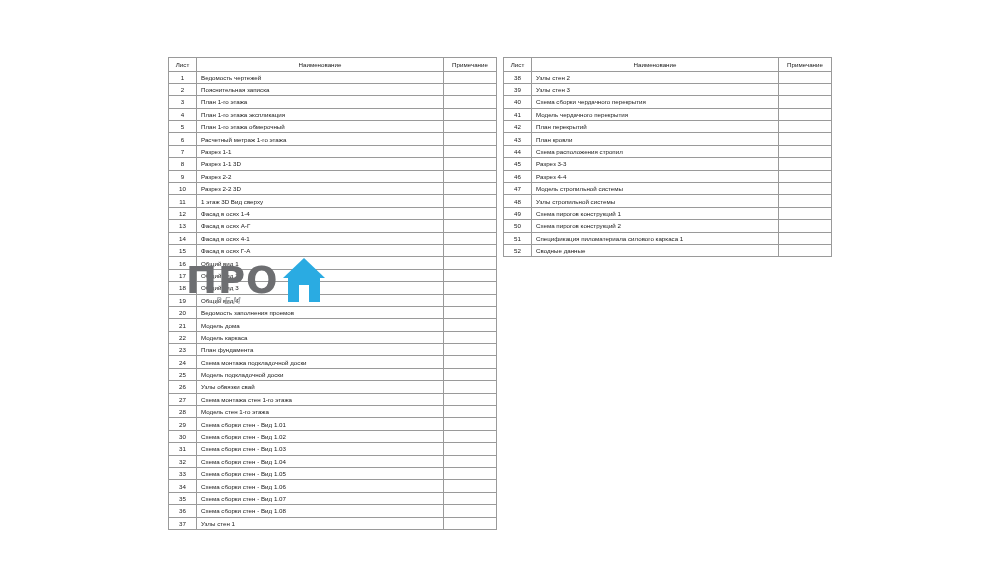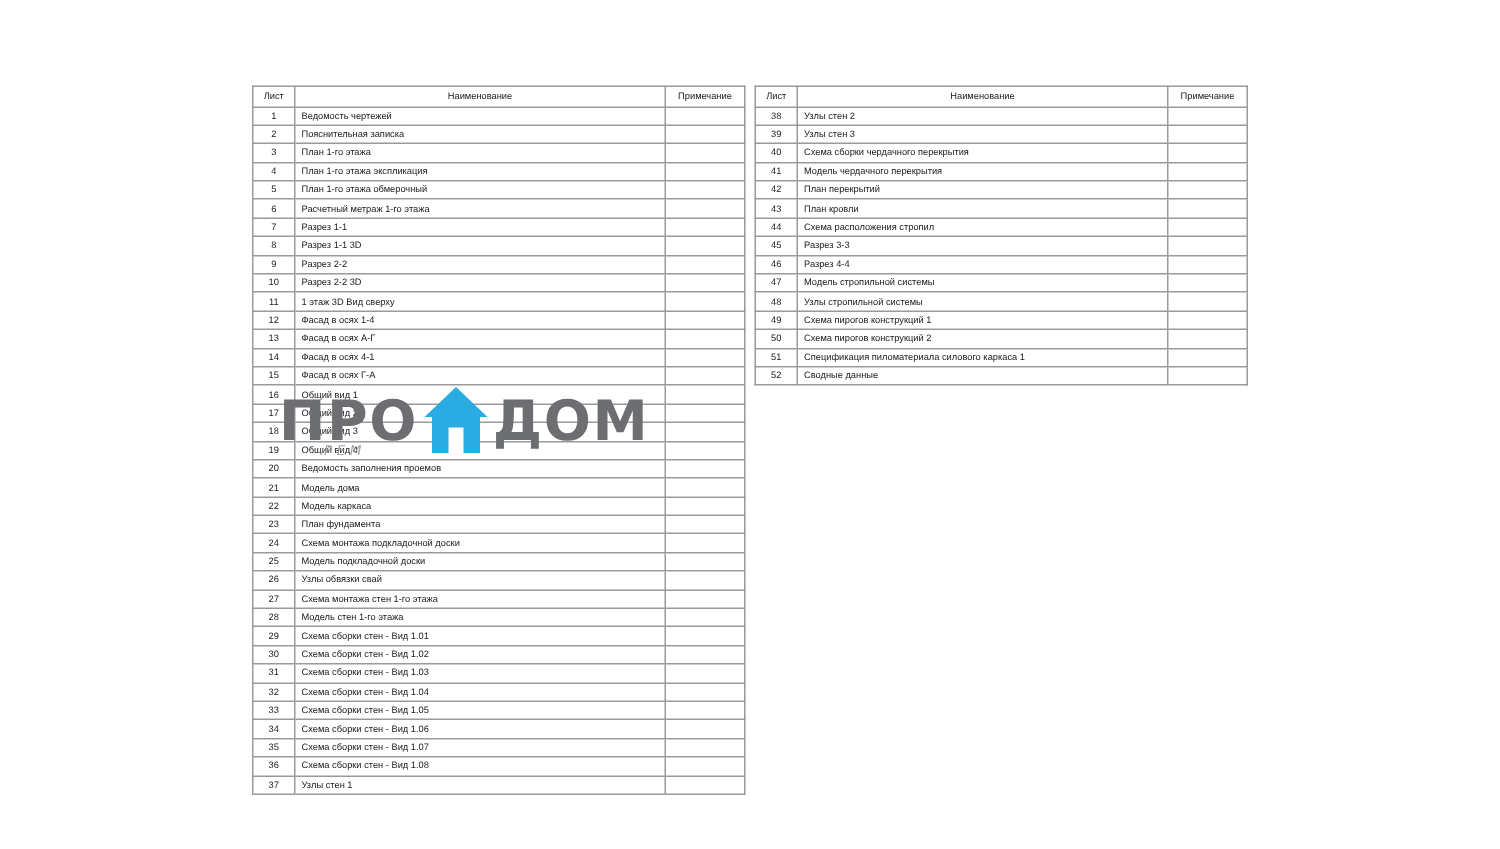--- a/index.html
+++ b/index.html
@@ -431,17 +431,16 @@
     </table>
   </div>
 
   <div class="watermark">
     <span class="wm-text">ПРО</span>
     <span class="wm-house">
       <span class="roof"></span>
       <span class="body"></span>
       <span class="door"></span>
     </span>
-    <span class="wm-text">ДОМ</span>
   </div>
   <div class="wm-sub">РЕМ</div>
 
 </div>
 
 </body></html>

